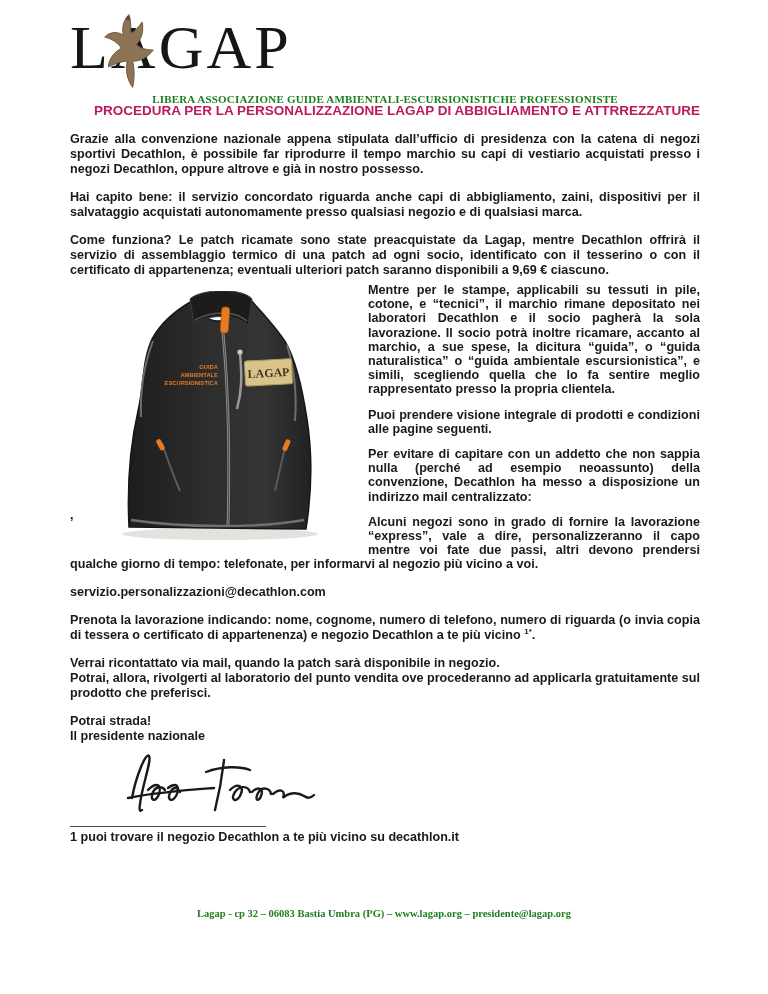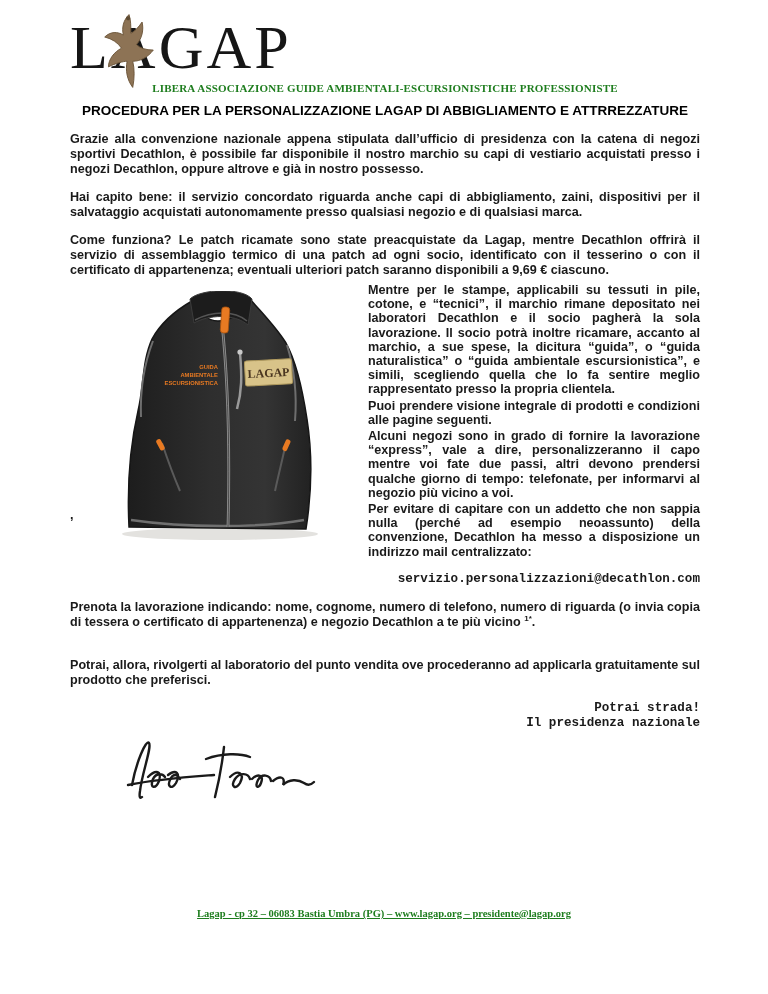--- a/index.html
+++ b/index.html
@@ -6,52 +6,52 @@
   body{width:768px;height:994px;font-family:"Liberation Sans",sans-serif;}
   .page{position:relative;width:768px;height:994px;background:#fff;overflow:hidden;}
   .content{padding:14px 68px 0 70px;}
 
   
   .header-logo{position:relative;height:74px;}
   .logo-text{font-family:"Liberation Serif",serif;font-weight:400;font-size:62px;
              line-height:66px;letter-spacing:3px;color:#161616;}
   .logo-bird{position:absolute;left:31px;top:-3px;width:56px;height:80px;}
   .header-subtitle{text-align:center;font-family:"Liberation Serif",serif;font-weight:700;
-             font-size:11px;color:#1e7d1e;letter-spacing:.2px;margin-top:2px;}
+             font-size:11px;color:#1e7d1e;letter-spacing:.2px;margin-top:13px;}
 
   
-  .doc-title{text-align:center;color:#000000;font-weight:700;font-size:13.5px;
+  .doc-title{text-align:right;color:#be185d;font-weight:700;font-size:13.5px;
              margin:14px 0 0;line-height:17px;}
 
   
   .body-text p{font-size:12.6px;font-weight:700;line-height:15px;color:#1a1a1a;
              text-align:justify;margin:13px 0 0;}
-  .body-text p.wrap{line-height:14.2px;margin-top:2px;}
+  .body-text p.wrap{line-height:14.2px;margin-top:11px;}
   .body-text p.wrap.first{margin-top:5px;}
-  .body-text p.no-justify{text-align:right;font-family:Liberation Mono, monospace;}
+  .body-text p.no-justify{text-align:left;}
   sup{font-size:8px;line-height:0;}
 
   
   .vest-figure{float:left;width:268px;height:255px;margin:13px 0 0 30px;}
   .vest-figure svg{display:block;width:100%;height:100%;}
 
   .stray-comma{position:absolute;left:70px;top:508px;font-size:12.6px;font-weight:700;color:#1a1a1a;}
 
   
   .signature{margin:2px 0 0 48px;width:200px;height:72px;}
   .signature svg{width:100%;height:100%;}
 
   
   .footnote{margin-top:8px;}
   .footnote-rule{width:196px;height:0;border-top:1px solid #4a4a4a;}
   .footnote p{font-size:12.6px;font-weight:700;color:#1a1a1a;margin:3px 0 0;}
 
   
   .page-footer{position:absolute;left:0;right:0;top:908px;text-align:center;
-             font-family:"Liberation Serif",serif;font-weight:700;font-size:10.5px;color:#1e7d1e;text-decoration:underline;}
+             font-family:"Liberation Serif",serif;font-weight:700;font-size:10.5px;color:#1e7d1e;}
 </style>
 </head>
 <body>
 
 <div class="page">
   <div class="content">
 
     <div class="header-logo">
       <div class="logo-text">LAGAP</div>
       <svg class="logo-bird" viewBox="0 0 60 82" aria-hidden="true">
@@ -60,21 +60,21 @@
                  C36,70 36,60 34,52 C42,52 50,48 56,40 C48,40 42,38 38,34
                  C44,28 46,18 44,10 C40,16 36,20 32,22 C32,14 32,8 30,2 Z" fill="#8d7355" stroke="#6b5438" stroke-width="1"></path>
         <circle cx="29" cy="6" r="2.2" fill="#5d4a32"></circle>
       </svg>
       <div class="header-subtitle">LIBERA ASSOCIAZIONE GUIDE AMBIENTALI-ESCURSIONISTICHE PROFESSIONISTE</div>
     </div>
 
     <div class="doc-title">PROCEDURA PER LA PERSONALIZZAZIONE LAGAP DI ABBIGLIAMENTO E ATTRREZZATURE</div>
 
     <div class="body-text">
-      <p>Grazie alla convenzione nazionale appena stipulata dall’ufficio di presidenza con la catena di negozi sportivi Decathlon, è possibile far disponibile il nostro marchio su capi di vestiario acquistati presso i negozi Decathlon, oppure altrove e già in nostro possesso.</p>
+      <p>Grazie alla convenzione nazionale appena stipulata dall’ufficio di presidenza con la catena di negozi sportivi Decathlon, è possibile far riprodurre il tempo marchio su capi di vestiario acquistati presso i negozi Decathlon, oppure altrove e già in nostro possesso.</p>
       <p>Hai capito bene: il servizio concordato riguarda anche capi di abbigliamento, zaini, dispositivi per il salvataggio acquistati autonomamente presso qualsiasi negozio e di qualsiasi marca.</p>
       <p>Come funziona? Le patch ricamate sono state preacquistate da Lagap, mentre Decathlon offrirà il servizio di assemblaggio termico di una patch ad ogni socio, identificato con il tesserino o con il certificato di appartenenza; eventuali ulteriori patch saranno disponibili a 9,69 € ciascuno.</p>
 
       <div class="vest-figure">
         <svg viewBox="0 0 268 255" aria-hidden="true">
           <defs>
             <linearGradient id="vestGrad" x1="0" y1="0" x2="1" y2="0">
               <stop offset="0" stop-color="#1d1d1d"></stop>
               <stop offset="0.45" stop-color="#2e2e2e"></stop>
               <stop offset="0.75" stop-color="#343434"></stop>
@@ -116,47 +116,51 @@
 
           <path d="M62,152 C68,170 74,186 80,200" fill="none" stroke="#5a5a5a" stroke-width="2"></path>
           <rect x="58" y="148" width="5" height="12" rx="2" fill="#e87a22" transform="rotate(-28 60 154)"></rect>
           <path d="M186,152 C182,170 178,186 175,200" fill="none" stroke="#5a5a5a" stroke-width="2"></path>
           <rect x="184" y="148" width="5" height="12" rx="2" fill="#e87a22" transform="rotate(24 186 154)"></rect>
         </svg>
       </div>
 
       <p class="wrap first">Mentre per le stampe, applicabili su tessuti in pile, cotone, e “tecnici”, il marchio rimane depositato nei laboratori Decathlon e il socio pagherà la sola lavorazione. Il socio potrà inoltre ricamare, accanto al marchio, a sue spese, la dicitura “guida”, o “guida naturalistica” o “guida ambientale escursionistica”, e simili, scegliendo quella che lo fa sentire meglio rappresentato presso la propria clientela.</p>
       <p class="wrap">Puoi prendere visione integrale di prodotti e condizioni alle pagine seguenti.</p>
+      <p class="wrap">Per evitare di capitare con un addetto che non sappia nulla (perché ad esempio neoassunto) della convenzione, Decathlon ha messo a disposizione un indirizzo mail centralizzato:</p>
       <p class="wrap">Alcuni negozi sono in grado di fornire la lavorazione “express”, vale a dire, personalizzeranno il capo mentre voi fate due passi, altri devono prendersi qualche giorno di tempo: telefonate, per informarvi al negozio più vicino a voi.</p>
-      <p class="wrap">Per evitare di capitare con un addetto che non sappia nulla (perché ad esempio neoassunto) della convenzione, Decathlon ha messo a disposizione un indirizzo mail centralizzato:</p>
 
       <p class="no-justify">servizio.personalizzazioni@decathlon.com</p>
 
       <p><span>Prenota la lavorazione indicando: nome, cognome, numero di telefono, numero di riguarda (o invia copia di tessera o certificato di appartenenza) e negozio Decathlon a te più vicino </span><sup>1*</sup><span>.</span></p>
 
-      <p><br><span>Potrai, allora, rivolgerti al laboratorio del punto vendita ove procederanno ad applicarla gratuitamente sul prodotto che preferisci.</span></p>
+      <p><span>Verrai ricontattato via mail,  quando la patch sarà disponibile in negozio.</span><br><span>Potrai, allora, rivolgerti al laboratorio del punto vendita ove procederanno ad applicarla gratuitamente sul prodotto che preferisci.</span></p>
 
 
-      <p class="no-justify"><span>Potrai strada!</span><br><span>Il presidenza nazionale</span></p>
+      <p class="no-justify"><span>Potrai strada!</span><br><span>Il presidente nazionale</span></p>
     </div>
 
     <div class="signature">
       <svg viewBox="0 0 200 72" aria-hidden="true">
         <g fill="none" stroke="#1a1a1a" stroke-width="2.4" stroke-linecap="round">
           <path d="M14,52 C18,30 28,6 31,10 C34,14 24,40 22,58 C21,64 22,66 24,64"></path>
           <path d="M30,44 C38,36 44,38 41,48 C38,56 31,56 35,46 C38,40 44,40 47,44"></path>
           <path d="M50,42 C58,36 63,40 58,50 C54,57 48,54 53,45 C56,40 60,42 62,46"></path>
           <path d="M10,52 C40,46 70,44 96,42"></path>
           <path d="M106,14 C104,32 100,52 97,64"></path>
           <path d="M88,26 C104,20 122,20 132,24"></path>
           <path d="M112,44 C120,36 127,40 122,50 C118,57 112,54 117,46 C122,39 130,40 132,46"></path>
           <path d="M134,46 C140,40 146,42 143,50 C141,56 136,55 140,47 C144,40 152,42 153,48"></path>
           <path d="M155,48 C162,42 168,44 165,52 C171,46 180,46 186,50 C190,53 193,52 196,49"></path>
         </g>
       </svg>
     </div>
 
+    <div class="footnote">
+      <div class="footnote-rule"></div>
+      <p>1 puoi trovare il negozio Decathlon a te più vicino su decathlon.it</p>
+    </div>
   </div>
 
   <div class="stray-comma">,</div>
 
   <div class="page-footer">Lagap - cp 32 – 06083  Bastia Umbra (PG) – www.lagap.org – presidente@lagap.org</div>
 </div>
 
 </body></html>

